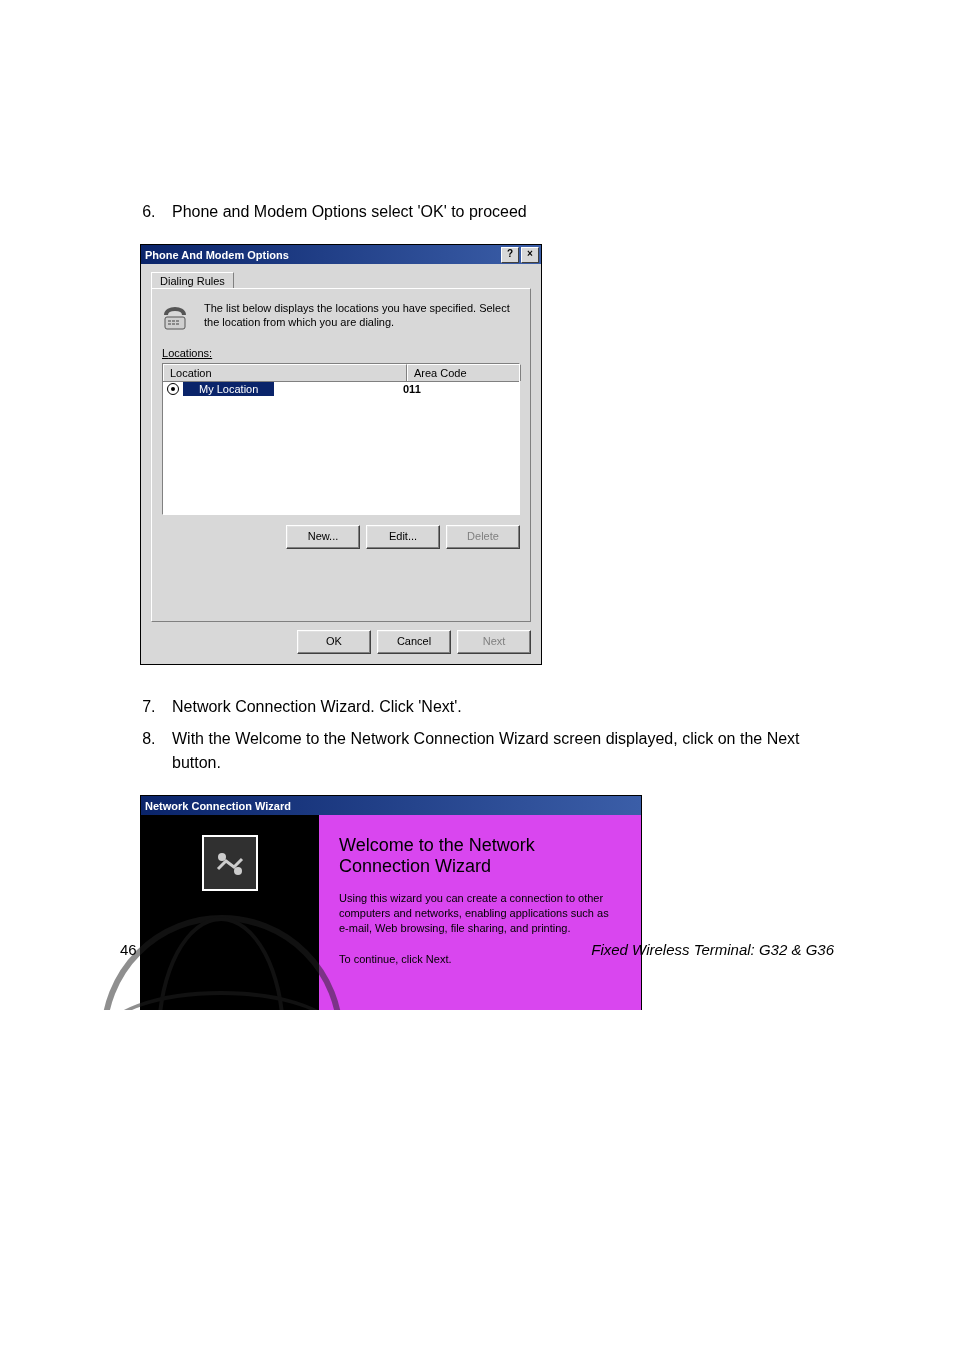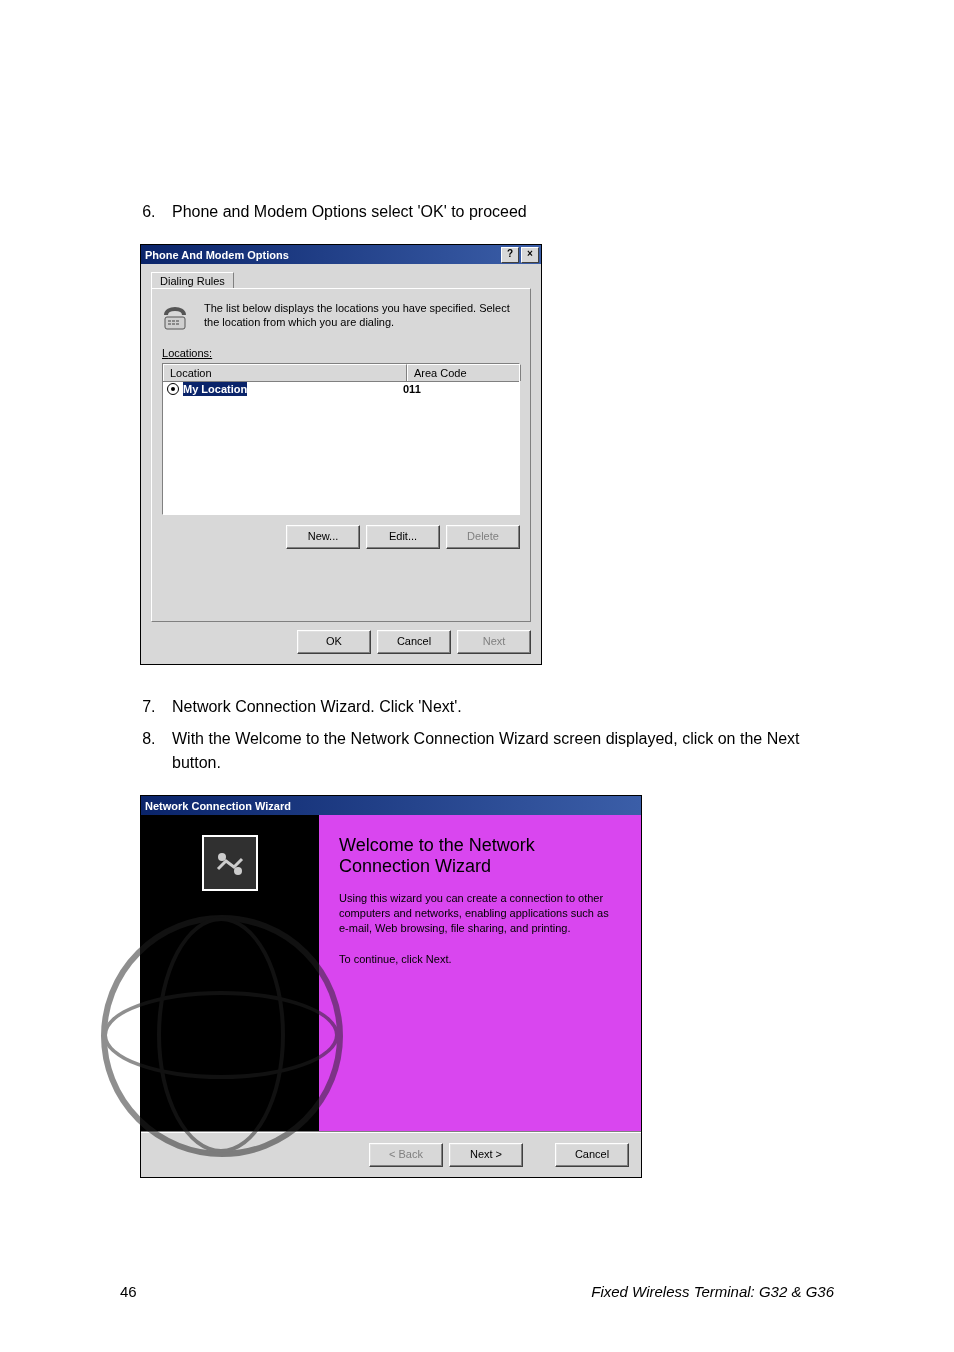--- a/index.html
+++ b/index.html
@@ -4,21 +4,21 @@
 <style>
   html, body {
     margin: 0;
     padding: 0;
     background: #fff;
     font-family: Arial, Helvetica, sans-serif;
     color: #000;
   }
   .page {
     width: 954px;
-    height: 1352px;
+    height: 1010px;
     position: relative;
     box-sizing: border-box;
     padding: 200px 120px 60px 120px;
   }
   ol.instr {
     margin: 0 0 20px 0;
     padding-left: 40px;
     font-size: 16px;
     line-height: 1.5;
   }
@@ -124,22 +124,22 @@
   }
   .col-loc { flex: 0 0 230px; }
   .col-ac  { flex: 0 0 100px; }
   .listrow {
     display: flex;
     align-items: center;
   }
   .listrow .sel {
     background: #0a246a;
     color: #fff;
-    padding: 1px 0;
-    font-weight: bold;
+    padding: 1px 16px;
+    font-weight: normal;
   }
   .listrow .cell-loc {
     flex: 0 0 230px;
     display: flex;
     align-items: center;
     gap: 4px;
     padding-left: 4px;
   }
   .listrow .cell-ac {
     flex: 0 0 100px;

